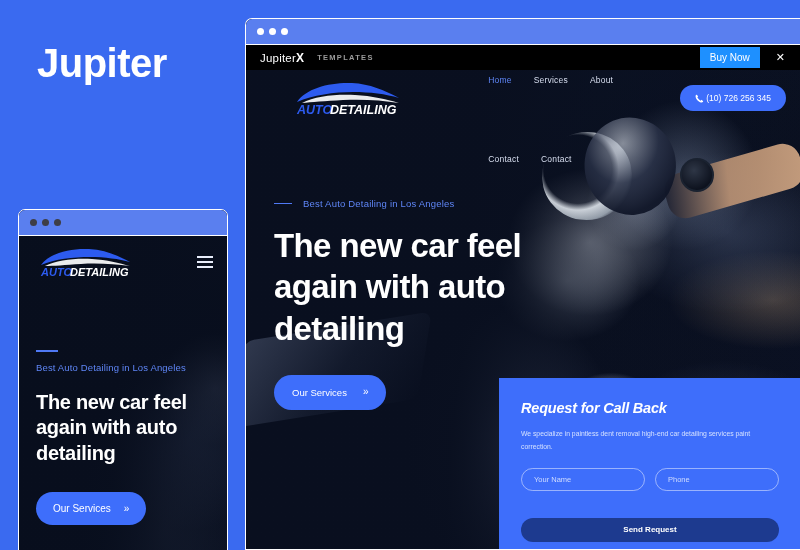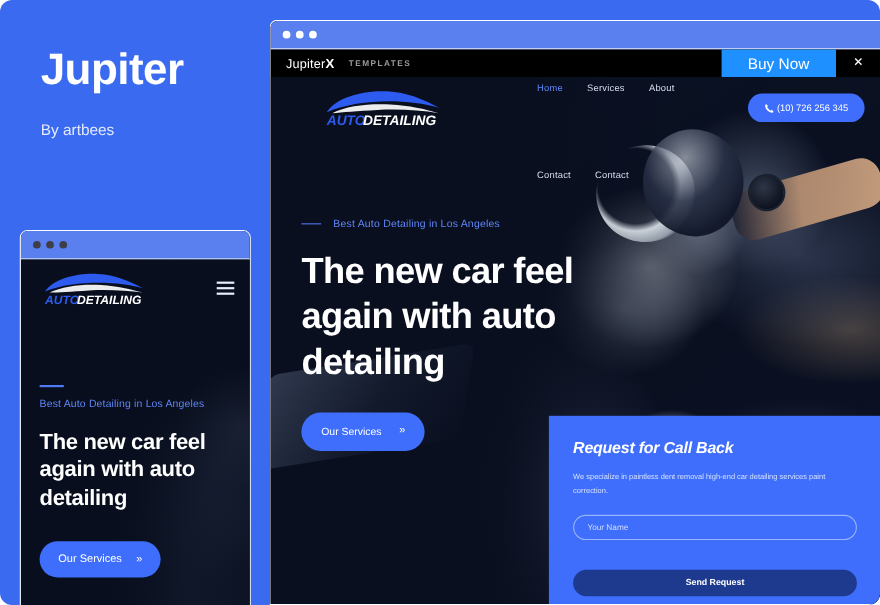--- a/index.html
+++ b/index.html
@@ -6,21 +6,20 @@
   html, body {
     width: 800px; height: 550px;
     overflow: hidden;
     font-family: "Liberation Sans", sans-serif;
   }
   #stage {
     position: relative;
     width: 800px; height: 550px;
     background: #3a6af0;
     overflow: hidden;
-    border-radius: 11px;
   }
 
   
   .promo {
     position: absolute;
     left: 0; top: 0;
     width: 245px; height: 550px;
     padding: 42px 0 0 37px;
   }
   .promo-title {
@@ -178,22 +177,22 @@
     font-size: 7.5px;
     letter-spacing: 1.3px;
     color: #9b9b9b;
     font-weight: bold;
     margin-left: 4px;
   }
   .tmpl-spacer { flex: 1; }
   .buy-now {
     background: #1e90ff;
     color: #ffffff;
-    font-size: 14px;
-    padding: 5px 24px;
+    font-size: 10px;
+    padding: 5px 10px;
     border: none;
     cursor: pointer;
     white-space: nowrap;
   }
   .close-x {
     color: #ffffff;
     font-size: 11px;
     padding: 0 7px;
     cursor: pointer;
     line-height: 1;
@@ -434,21 +433,20 @@
     font-family: "Liberation Sans", sans-serif;
   }
 </style>
 </head>
 <body>
 
 <div id="stage">
 
   <div class="promo">
     <div class="promo-title">Jupiter</div>
-    <div class="promo-author">By artbees</div>
   </div>
 
   <div class="mobile">
     <div class="chrome-bar">
       <span class="dot"></span>
       <span class="dot"></span>
       <span class="dot"></span>
     </div>
     <div class="mobile-body">
       <div class="m-photo"></div>
@@ -546,20 +544,21 @@
           <span class="chev2">»</span>
         </button>
       </div>
 
       <div class="callback">
         <div class="cb-title">Request for Call Back</div>
         <div class="cb-desc">We specialize in paintless dent removal high-end car detailing services paint correction.</div>
 
         <div class="cb-row">
           <input class="cb-field" type="text" placeholder="Your Name" style="">
+          <input class="cb-field" type="text" placeholder="Phone" style="">
         </div>
 
         <div class="cb-row">
         </div>
 
         <button class="cb-submit">Send Request</button>
       </div>
     </div>
   </div>
 

